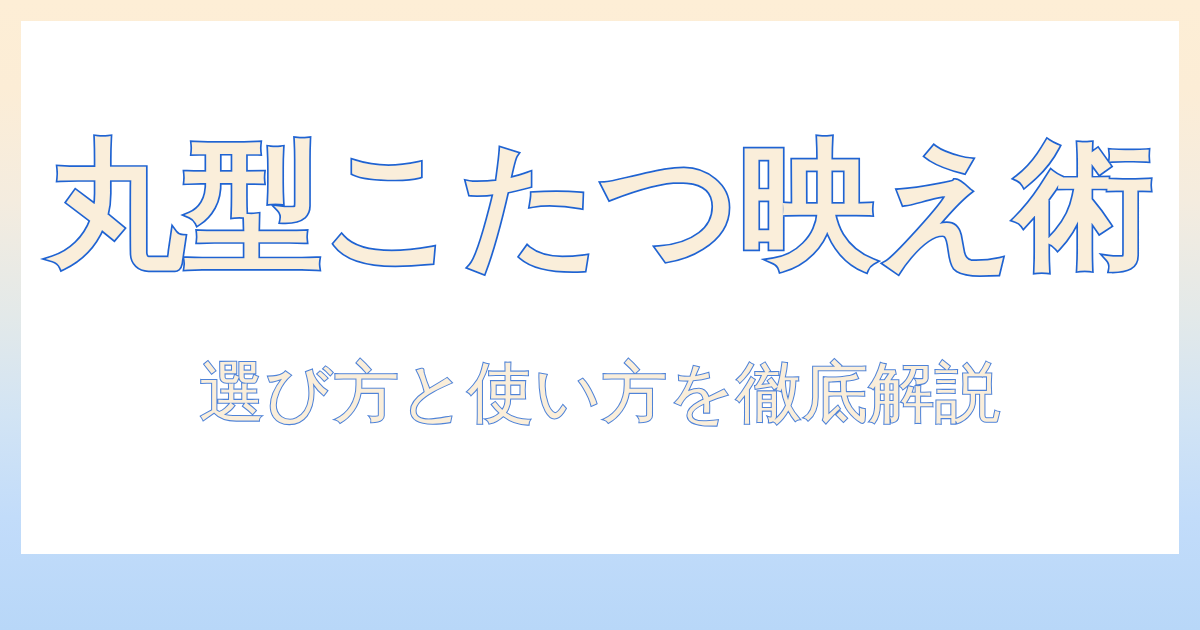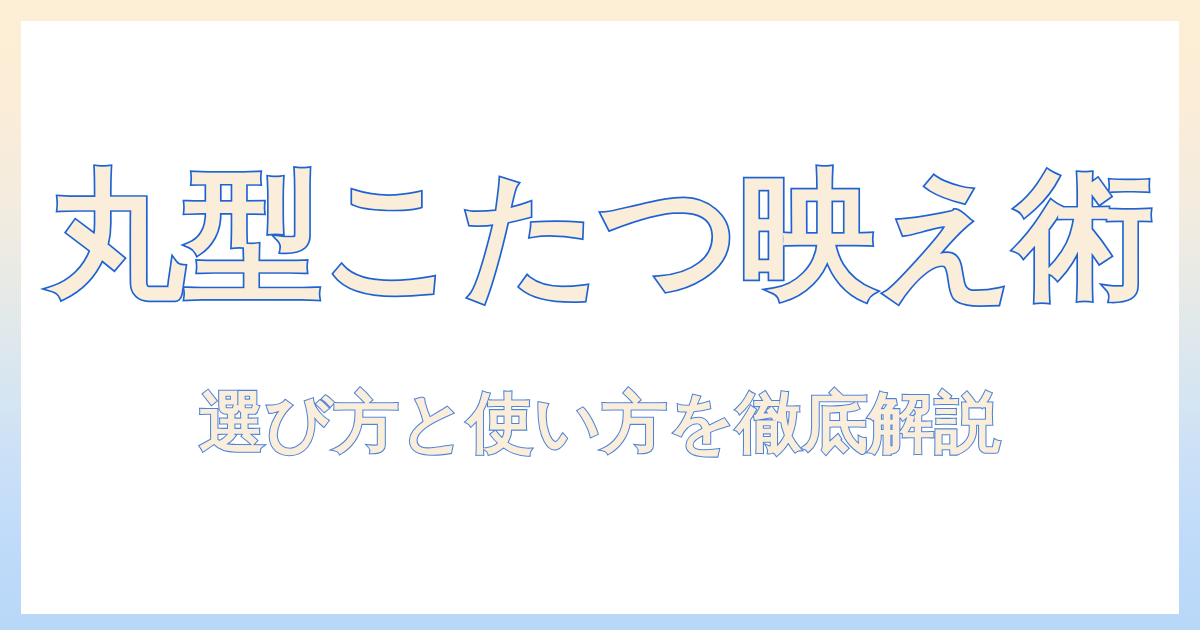--- a/index.html
+++ b/index.html
@@ -20,21 +20,21 @@
       #e3e9e9 50%,
       #d2e4f4 66%,
       #c2dcfa 82%,
       #b8d7f8 100%);
   }
 
   
   #card {
     position:absolute;
     left:21px; top:21px;
-    width:1158px; height:593px;
+    width:1158px; height:533px;
     background:#ffffff;
   }
 
   
   #text-stack {
     position:absolute;
     left:0; right:0;
     top:0; bottom:0;
     display:flex;
     flex-direction:column;
@@ -55,21 +55,21 @@
     paint-order:stroke fill;
     text-align:center;
     margin-top:-12px;
   }
 
   
   .sub-line {
     font-family:"DejaVu Sans","Liberation Sans",sans-serif;
     font-size:66px;
     line-height:1.05;
-    font-weight:700;
+    font-weight:400;
     letter-spacing:0.005em;
     white-space:nowrap;
     color:#faeeda;
     -webkit-text-stroke:2.1px #4f83d8;
     paint-order:stroke fill;
     margin-top:82px;
   }
 </style>
 </head>
 <body>

